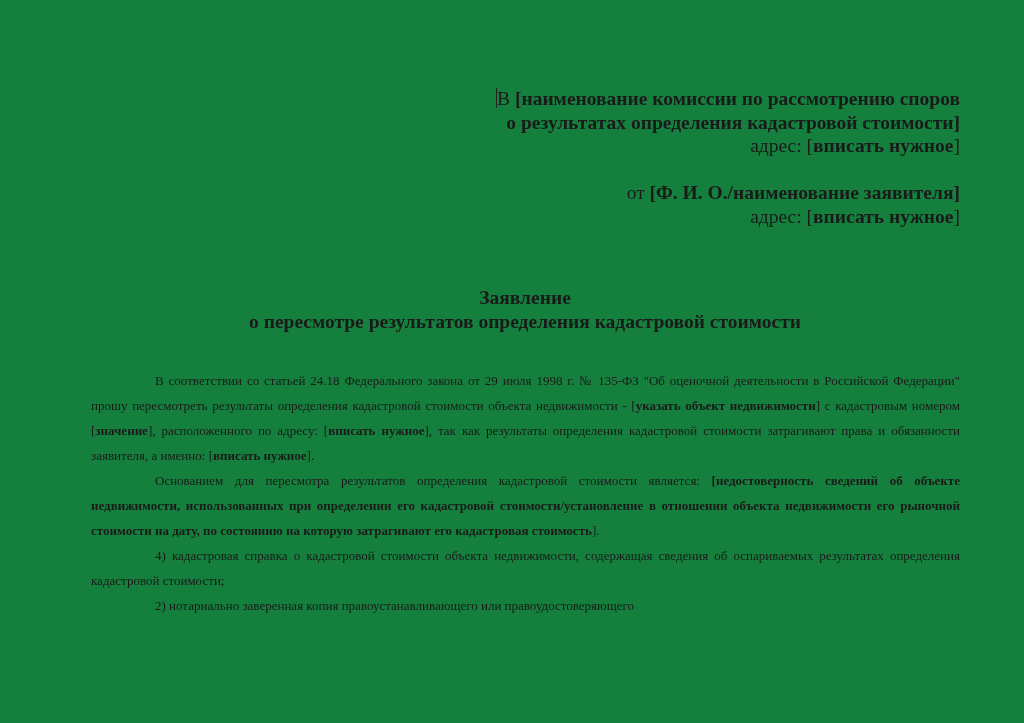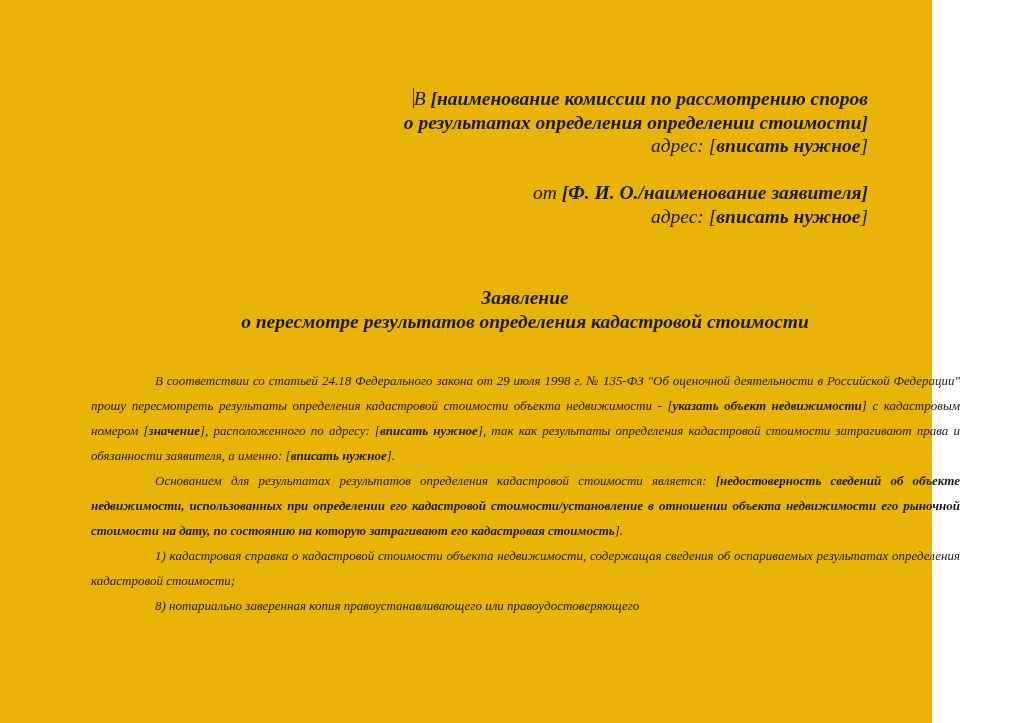--- a/index.html
+++ b/index.html
@@ -1,21 +1,21 @@
 <!DOCTYPE html>
 <html><head>
   <meta charset="utf-8">
   <style>
     html, body { margin: 0; padding: 0; background: #ffffff; }
     body {
       width: 1024px; height: 723px; overflow: hidden; position: relative;
       font-family: "Liberation Serif", "DejaVu Serif", serif;
       color: #1a1a1a;
     }
-    .page { position: absolute; left: 0; top: 0; width: 932px; height: 723px; background: #eab308; font-style: italic; }
+    .page { position: absolute; left: 0; top: 0; width: 1024px; height: 723px; background: #15803d; }
     .addr {
       position: absolute; right: 64px; text-align: right;
       font-size: 19.5px; line-height: 23.5px; white-space: nowrap;
     }
     .addr .ln { display: block; }
     .addr-to { top: 87px; }
     .addr-from { top: 181px; }
     b { font-weight: bold; }
     .cursor {
       display: inline-block; width: 1px; height: 20px; background: #222;
@@ -34,34 +34,34 @@
     .para.gap { margin-top: 24px; }
     .list-item { margin: 0; text-indent: 64px; }
   </style>
 </head>
 <body>
 
 <div class="page">
 
   <div class="addr addr-to">
     <span class="ln"><span class="cursor"></span><span>В</span> <b>[наименование комиссии по рассмотрению споров</b></span>
-    <span class="ln"><b>о результатах  определения определении стоимости]</b></span>
+    <span class="ln"><b>о результатах  определения кадастровой стоимости]</b></span>
     <span class="ln"><span>адрес: </span><span>[</span><b>вписать нужное</b><span>]</span></span>
   </div>
 
   <div class="addr addr-from">
     <span class="ln"><span>от </span><b>[Ф. И. О./наименование заявителя]</b></span>
     <span class="ln"><span>адрес: </span><span>[</span><b>вписать нужное</b><span>]</span></span>
   </div>
 
   <div class="title">
     <span class="ln">Заявление</span>
     <span class="ln">о пересмотре результатов  определения кадастровой стоимости</span>
   </div>
 
   <div class="body">
     <p class="para"><span>В соответствии со статьей 24.18 Федерального закона от 29 июля 1998 г. № 135-ФЗ "Об оценочной деятельности в Российской Федерации" прошу пересмотреть результаты определения кадастровой стоимости объекта недвижимости - [</span><b>указать объект недвижимости</b><span>] с кадастровым номером [</span><b>значение</b><span>], расположенного по адресу: [</span><b>вписать нужное</b><span>], так как результаты определения кадастровой стоимости затрагивают права и обязанности заявителя, а именно: [</span><b>вписать нужное</b><span>].</span></p>
-    <p class="para"><span>Основанием для результатах результатов определения кадастровой стоимости является: </span><b>[недостоверность сведений об объекте недвижимости, использованных при определении его кадастровой стоимости/установление в отношении объекта недвижимости его рыночной стоимости на дату, по состоянию на которую затрагивают его кадастровая стоимость</b><span>].</span></p>
-    <p class="list-item">1) кадастровая справка о кадастровой стоимости объекта недвижимости, содержащая сведения об оспариваемых результатах определения кадастровой стоимости;</p>
-    <p class="list-item">8) нотариально заверенная копия правоустанавливающего или правоудостоверяющего</p>
+    <p class="para"><span>Основанием для пересмотра результатов определения кадастровой стоимости является: </span><b>[недостоверность сведений об объекте недвижимости, использованных при определении его кадастровой стоимости/установление в отношении объекта недвижимости его рыночной стоимости на дату, по состоянию на которую затрагивают его кадастровая стоимость</b><span>].</span></p>
+    <p class="list-item">4) кадастровая справка о кадастровой стоимости объекта недвижимости, содержащая сведения об оспариваемых результатах определения кадастровой стоимости;</p>
+    <p class="list-item">2) нотариально заверенная копия правоустанавливающего или правоудостоверяющего</p>
   </div>
 
 </div>
 
 </body></html>

